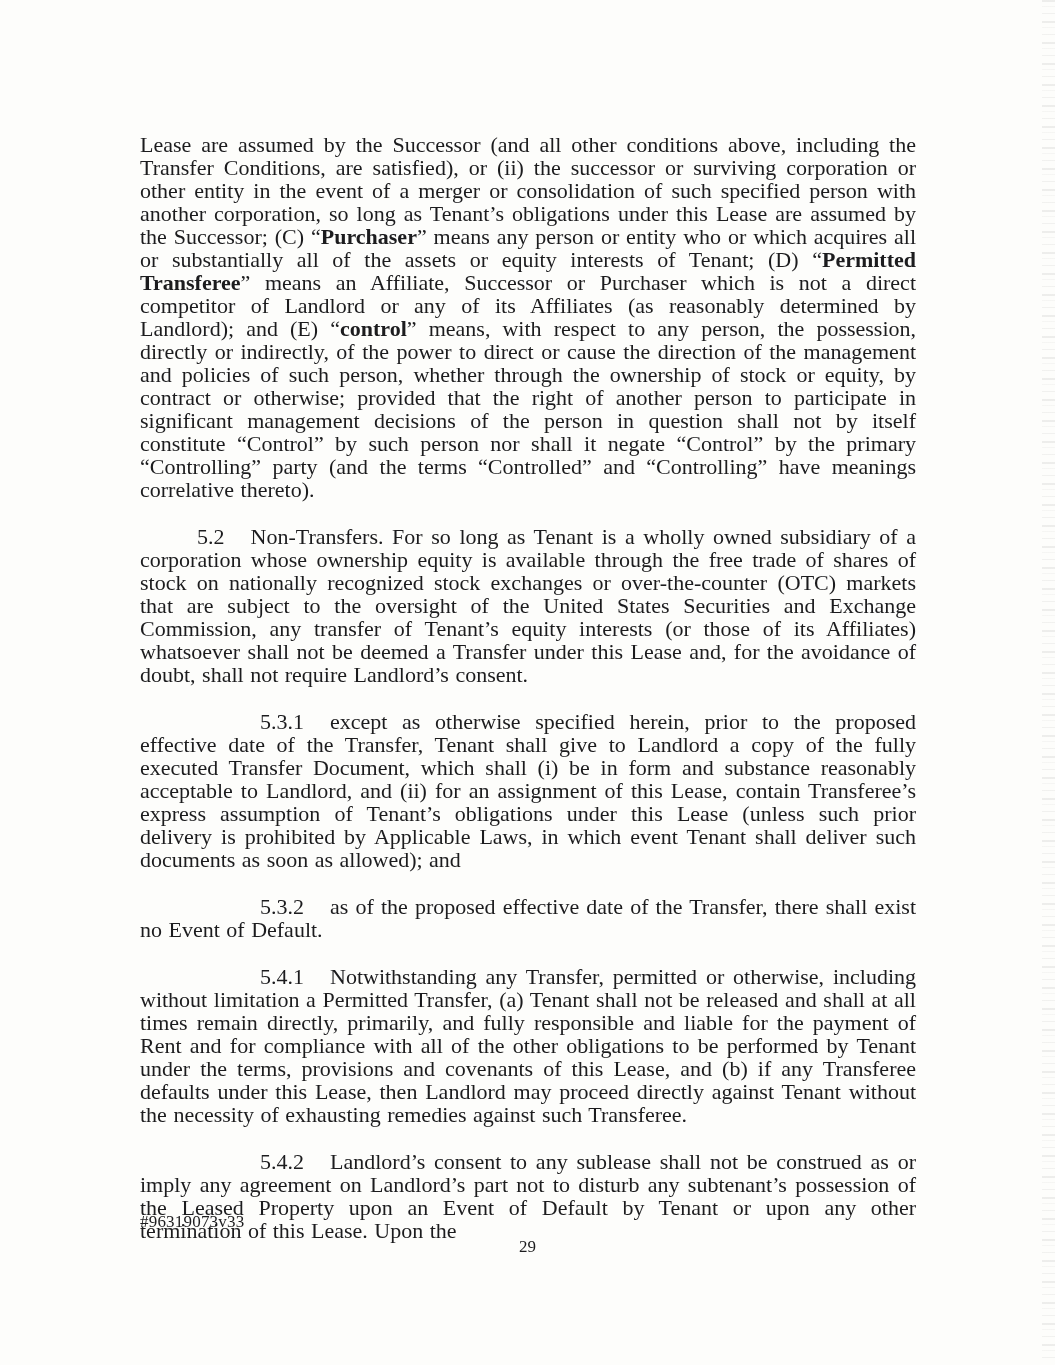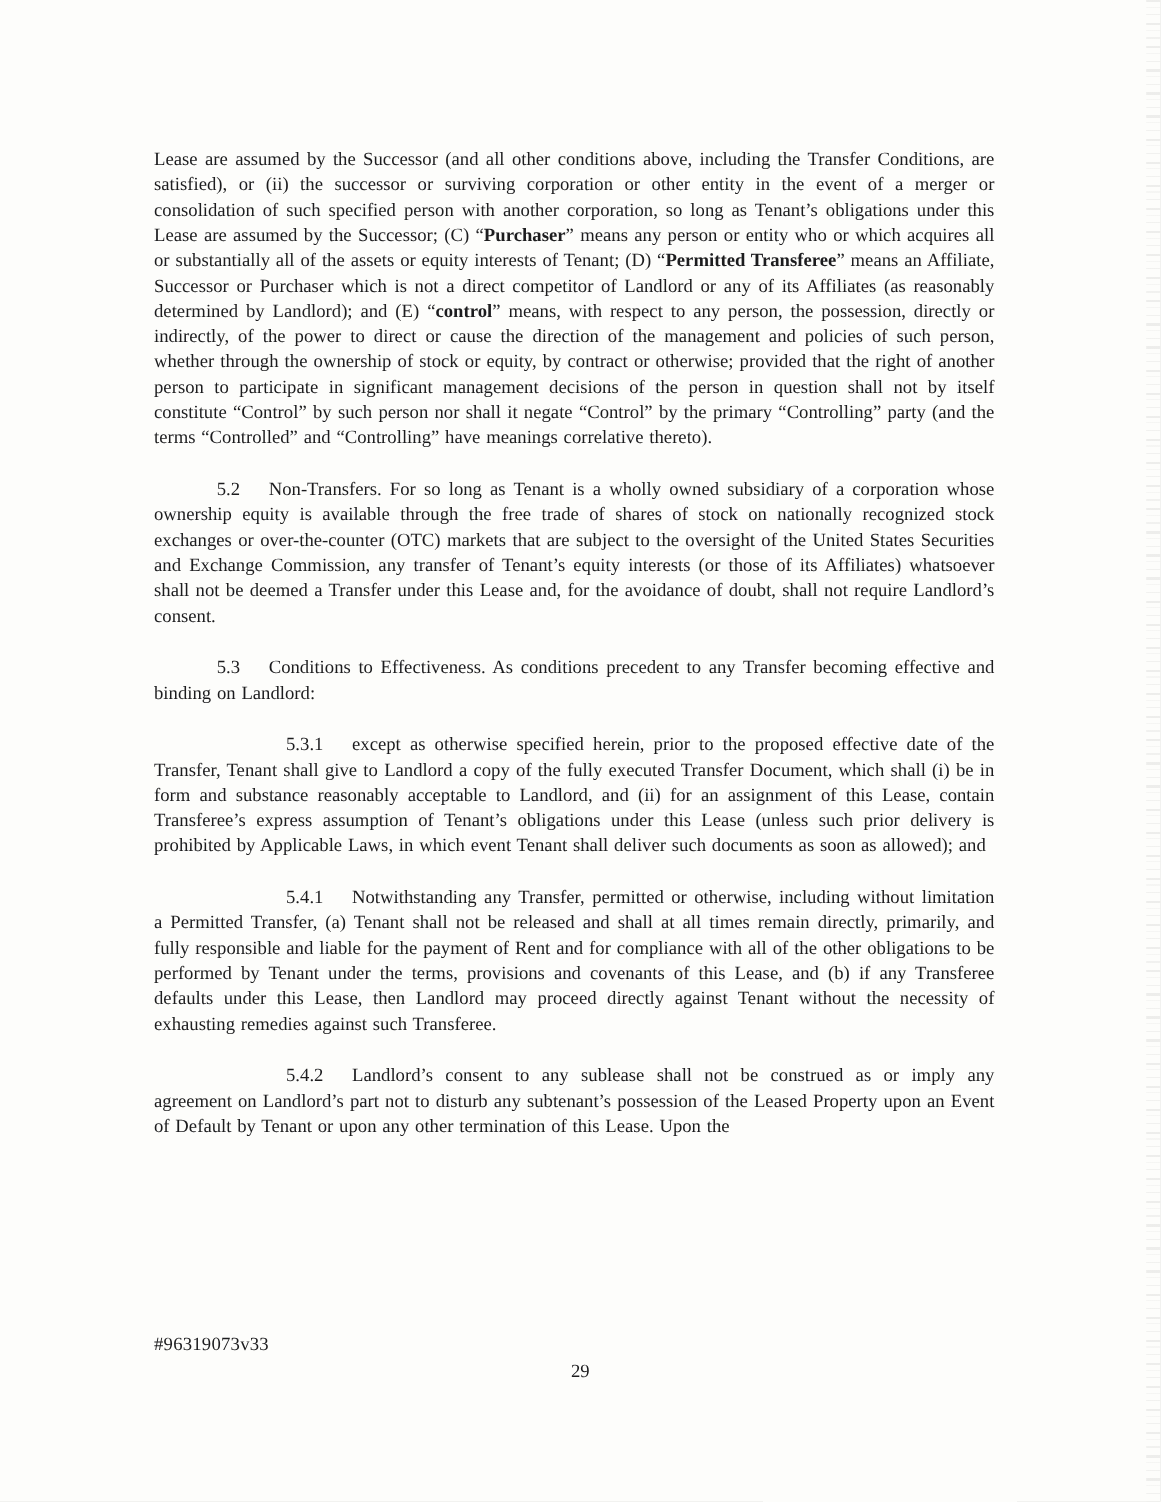--- a/index.html
+++ b/index.html
@@ -13,24 +13,24 @@
     color: #1c1c1e;
     overflow: hidden;
   }
   .content {
     position: absolute;
     left: 140px;
     top: 133px;
     width: 776px;
   }
   p.para {
-    font-size: 17px;
+    font-size: 22px;
     line-height: 23px;
     text-align: justify;
-    margin: 0 12px 24px 0;
+    margin: 0 0 24px 0;
     word-spacing: 1px;
   }
   .indent-section { text-indent: 57px; }
   .indent-sub { text-indent: 120px; }
   .b { font-weight: bold; }
   .u { }
   .tab { display: inline-block; width: 26px; }
   .page-number {
     position: absolute;
     left: 0; right: 0;
@@ -62,22 +62,22 @@
     pointer-events: none;
   }
 </style>
 </head>
 <body>
 
 <div class="page">
   <div class="content">
     <p class="para"><span>Lease are assumed by the Successor (and all other conditions above, including the Transfer Conditions, are satisfied), or (ii) the successor or surviving corporation or other entity in the event of a merger or consolidation of such specified person with another corporation, so long as Tenant’s obligations under this Lease are assumed by the Successor; (C) “</span><span class="b">Purchaser</span><span>” means any person or entity who or which acquires all or substantially all of the assets or equity interests of Tenant; (D) “</span><span class="b">Permitted Transferee</span><span>” means an Affiliate, Successor or Purchaser which is not a direct competitor of Landlord or any of its Affiliates (as reasonably determined by Landlord); and (E) “</span><span class="b">control</span><span>” means, with respect to any person, the possession, directly or indirectly, of the power to direct or cause the direction of the management and policies of such person, whether through the ownership of stock or equity, by contract or otherwise; provided that the right of another person to participate in significant management decisions of the person in question shall not by itself constitute “Control” by such person nor shall it negate “Control” by the primary “Controlling” party (and the terms “Controlled” and “Controlling” have meanings correlative thereto).</span></p>
     <p class="para indent-section"><span>5.2</span><span class="tab"></span><span class="u">Non-Transfers</span><span>.  For so long as Tenant is a wholly owned subsidiary of a corporation whose ownership equity is available through the free trade of shares of stock on nationally recognized stock exchanges or over-the-counter (OTC) markets that are subject to the oversight of the United States Securities and Exchange Commission, any transfer of Tenant’s equity interests (or those of its Affiliates) whatsoever shall not be deemed a Transfer under this Lease and, for the avoidance of doubt, shall not require Landlord’s consent.</span></p>
-    <p class="para indent-section"><span>5.3</span><span class="tab"></span><span class="u">Conditions to Effectiveness</span><span>.  As conditions precedent to any Transfer becoming effective and binding on Landlord:</span></p>
     <p class="para indent-sub"><span>5.3.1</span><span class="tab"></span><span>except as otherwise specified herein, prior to the proposed effective date of the Transfer, Tenant shall give to Landlord a copy of the fully executed Transfer Document, which shall (i) be in form and substance reasonably acceptable to Landlord, and (ii) for an assignment of this Lease, contain Transferee’s express assumption of Tenant’s obligations under this Lease (unless such prior delivery is prohibited by Applicable Laws, in which event Tenant shall deliver such documents as soon as allowed); and</span></p>
+    <p class="para indent-sub"><span>5.3.2</span><span class="tab"></span><span>as of the proposed effective date of the Transfer, there shall exist no Event of Default.</span></p>
     <p class="para indent-sub"><span>5.4.1</span><span class="tab"></span><span>Notwithstanding any Transfer, permitted or otherwise, including without limitation a Permitted Transfer, (a) Tenant shall not be released and shall at all times remain directly, primarily, and fully responsible and liable for the payment of Rent and for compliance with all of the other obligations to be performed by Tenant under the terms, provisions and covenants of this Lease, and (b) if any Transferee defaults under this Lease, then Landlord may proceed directly against Tenant without the necessity of exhausting remedies against such Transferee.</span></p>
     <p class="para indent-sub"><span>5.4.2</span><span class="tab"></span><span>Landlord’s consent to any sublease shall not be construed as or imply any agreement on Landlord’s part not to disturb any subtenant’s possession of the Leased Property upon an Event of Default by Tenant or upon any other termination of this Lease.  Upon the</span></p>
   </div>
 
   <div class="page-number">29</div>
   <div class="doc-id">#96319073v33</div>
   <div class="scan-edge"></div>
 </div>
 
 </body></html>

